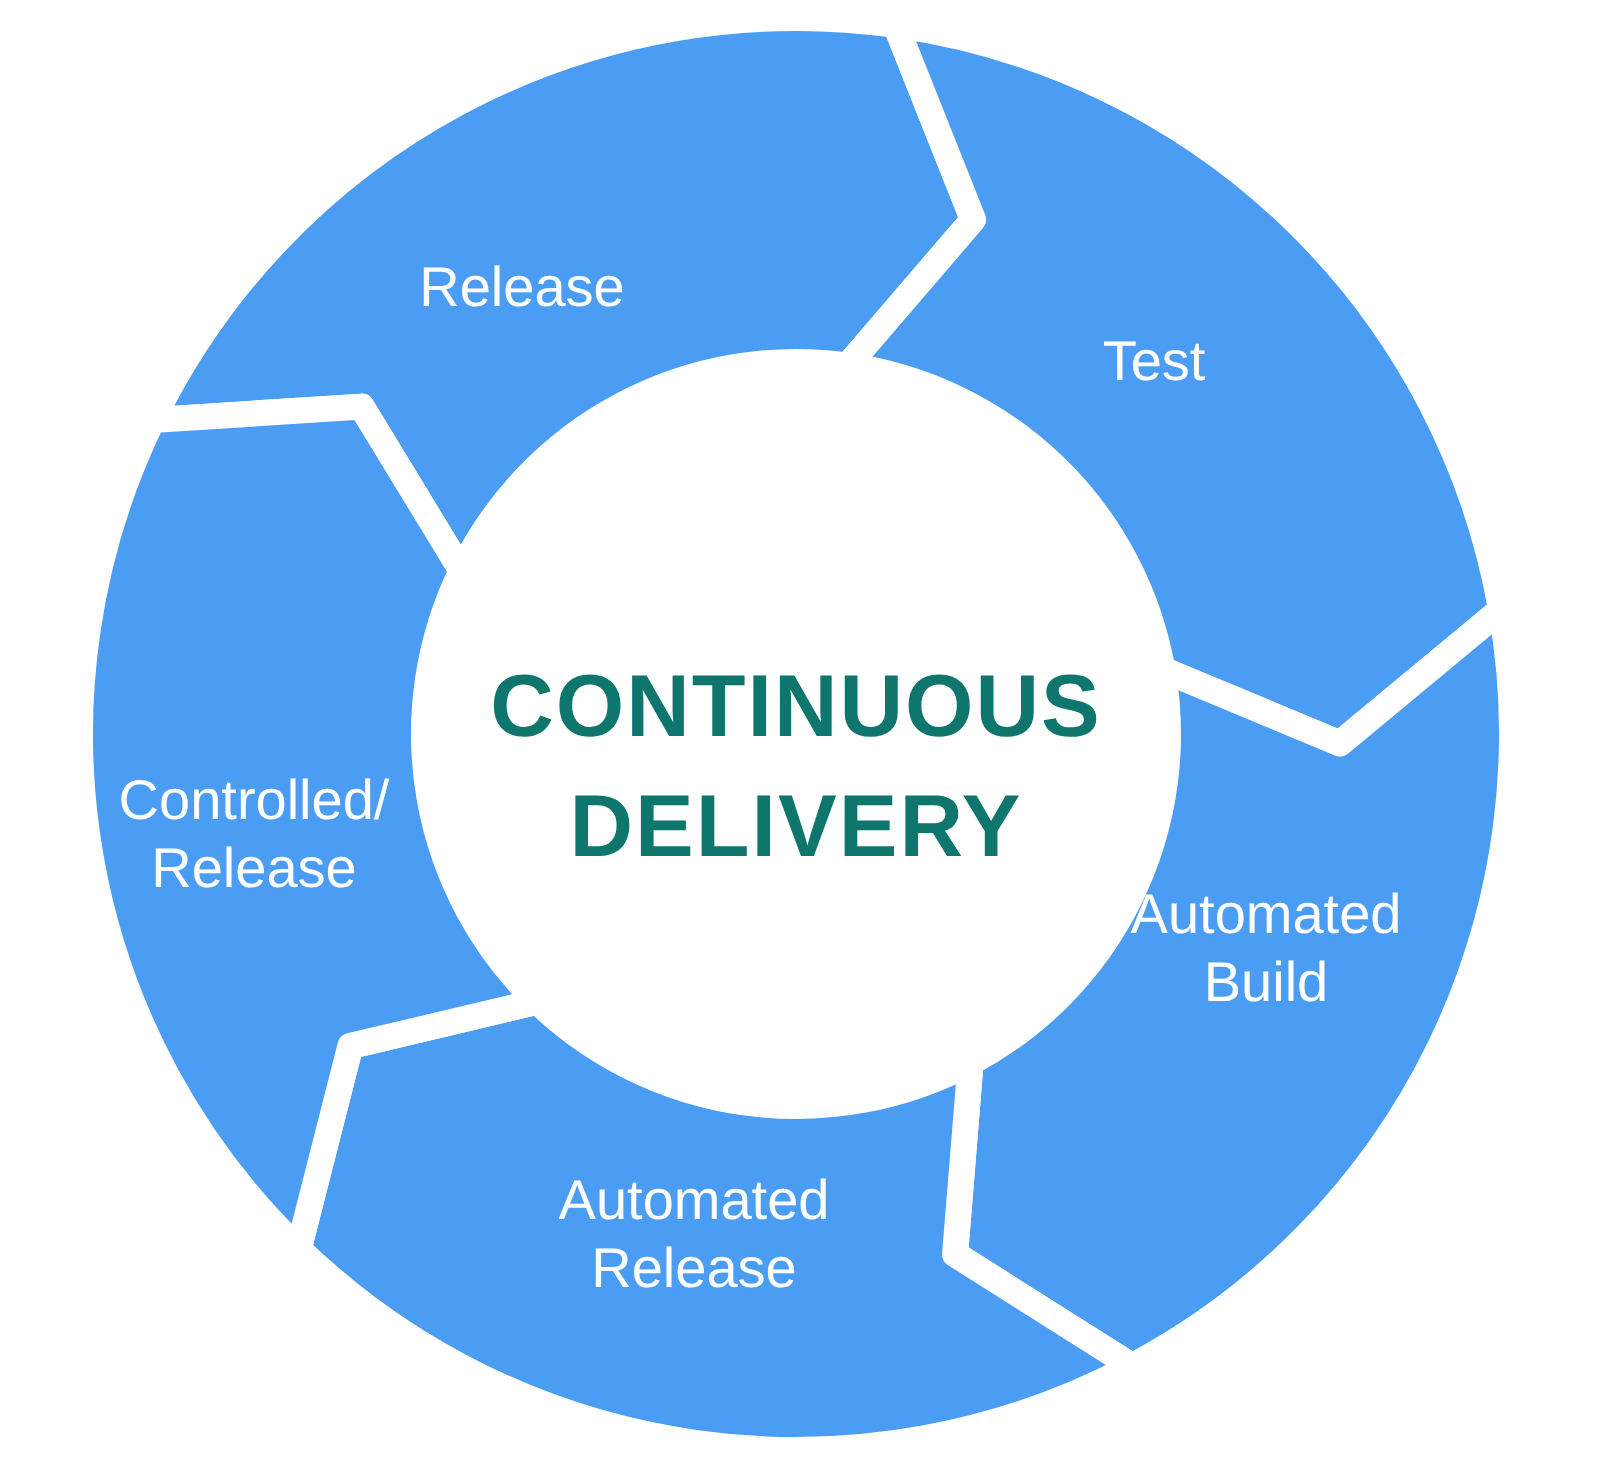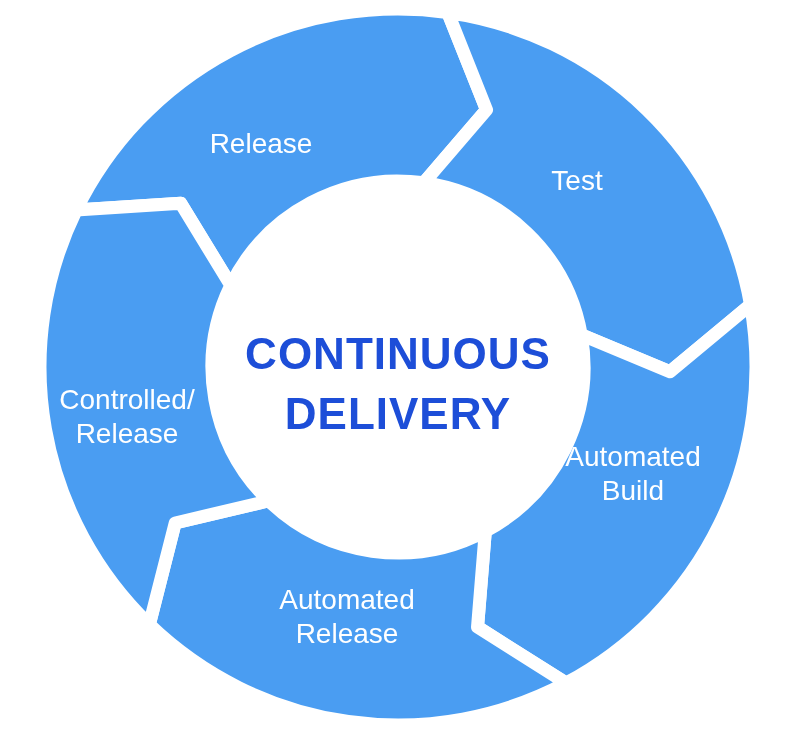--- a/index.html
+++ b/index.html
@@ -75,18 +75,18 @@
       <div class="seg-label" style="left: 347px; top: 617px; color: rgb(255, 255, 255);">
         <div>Automated</div>
         <div>Release</div>
       </div>
       <div class="seg-label" style="left: 127px; top: 417px; color: rgb(255, 255, 255);">
         <div>Controlled/</div>
         <div>Release</div>
       </div>
     </div>
 
-  <div class="center-title" id="center-title" style="left: 398px; top: 384px; color: #1d4ed8;">
+  <div class="center-title" id="center-title" style="left: 398px; top: 384px; color: #0f766e;">
     <div>CONTINUOUS</div>
     <div>DELIVERY</div>
   </div>
 
 </div>
 
 </body></html>

